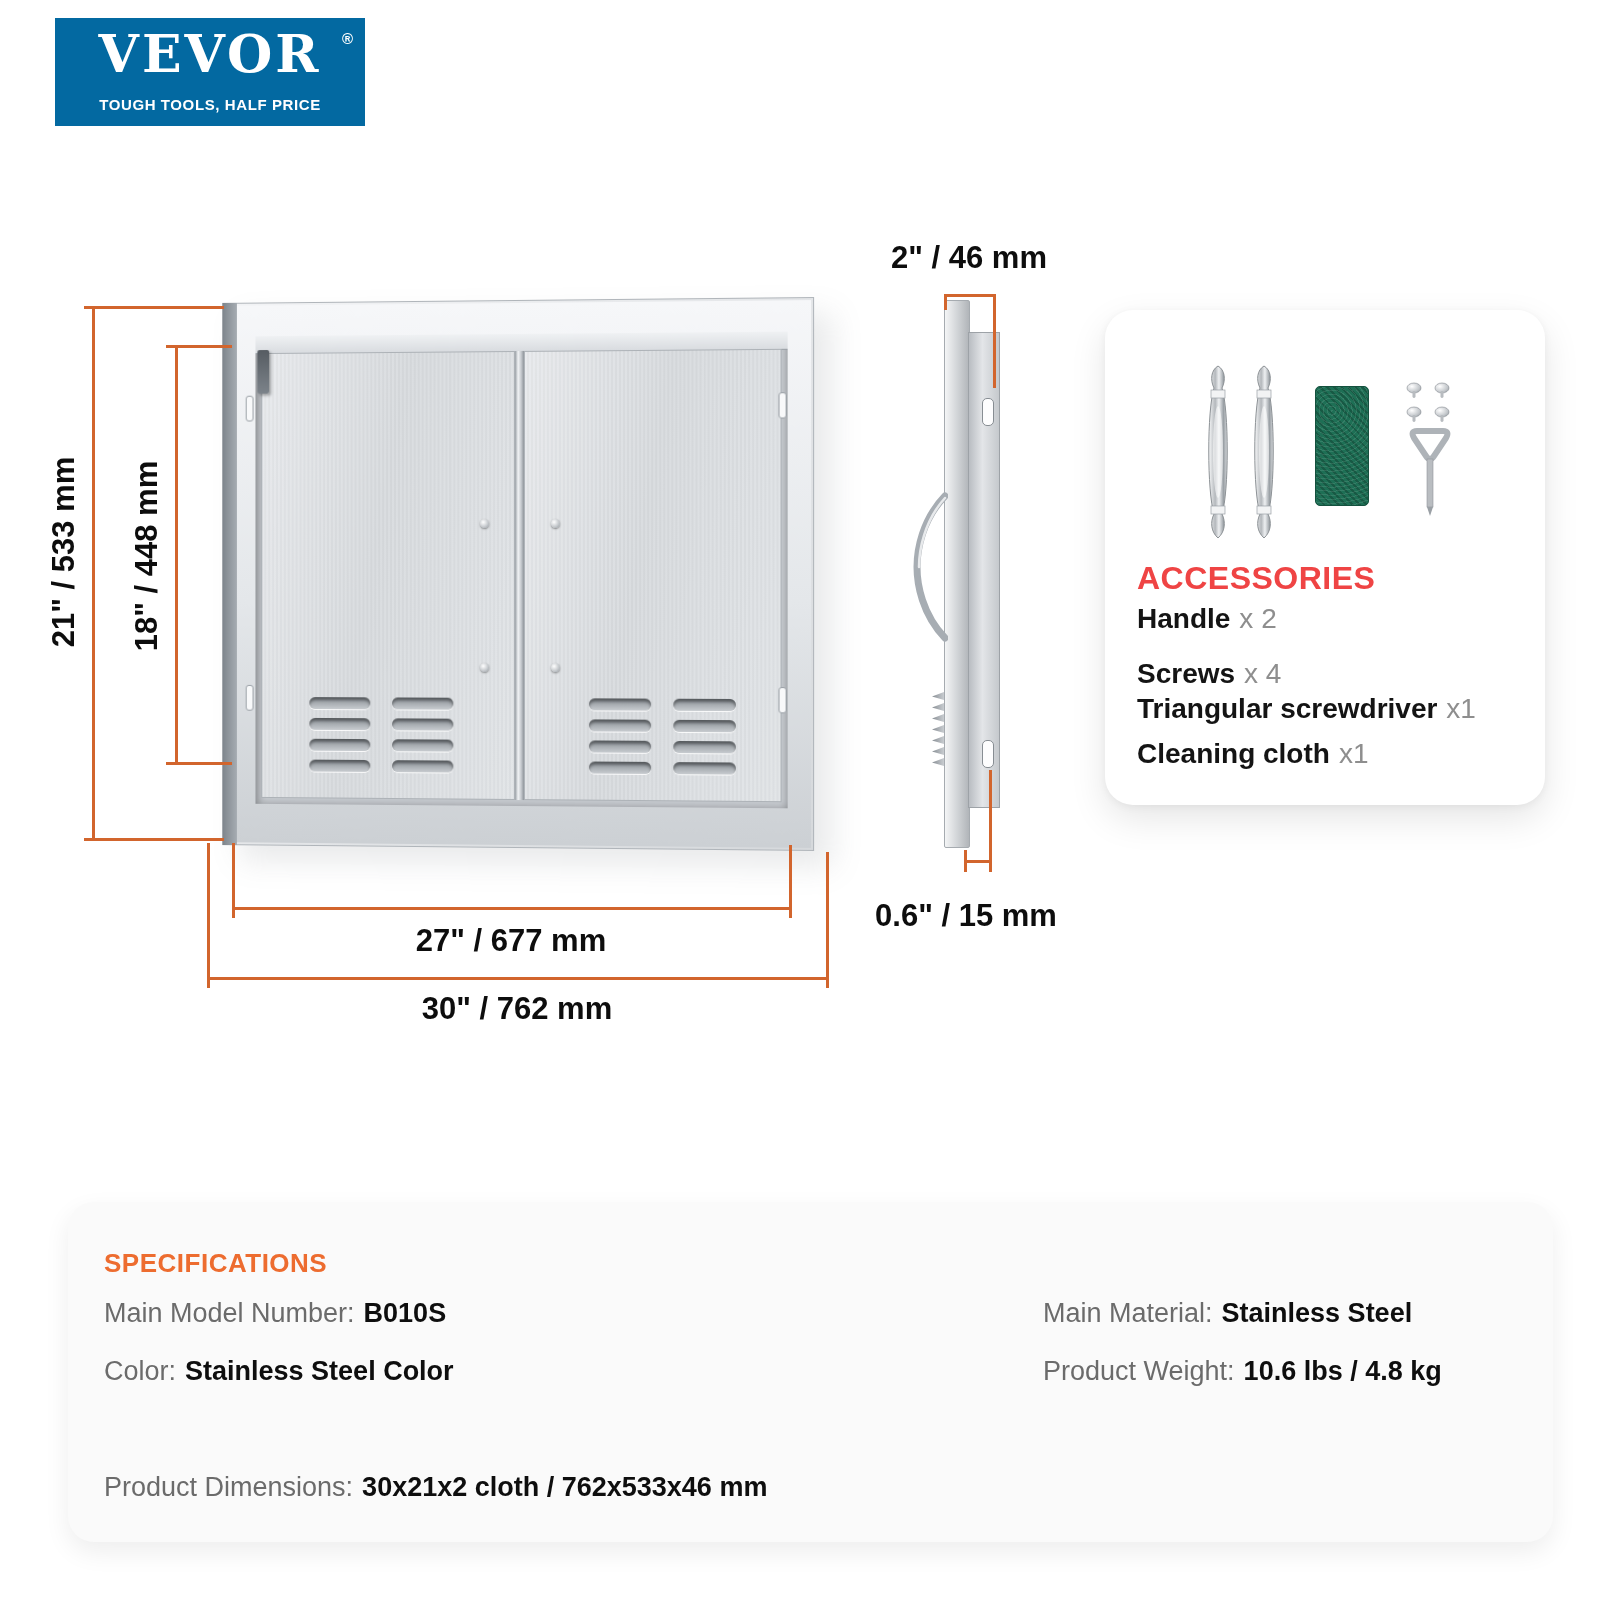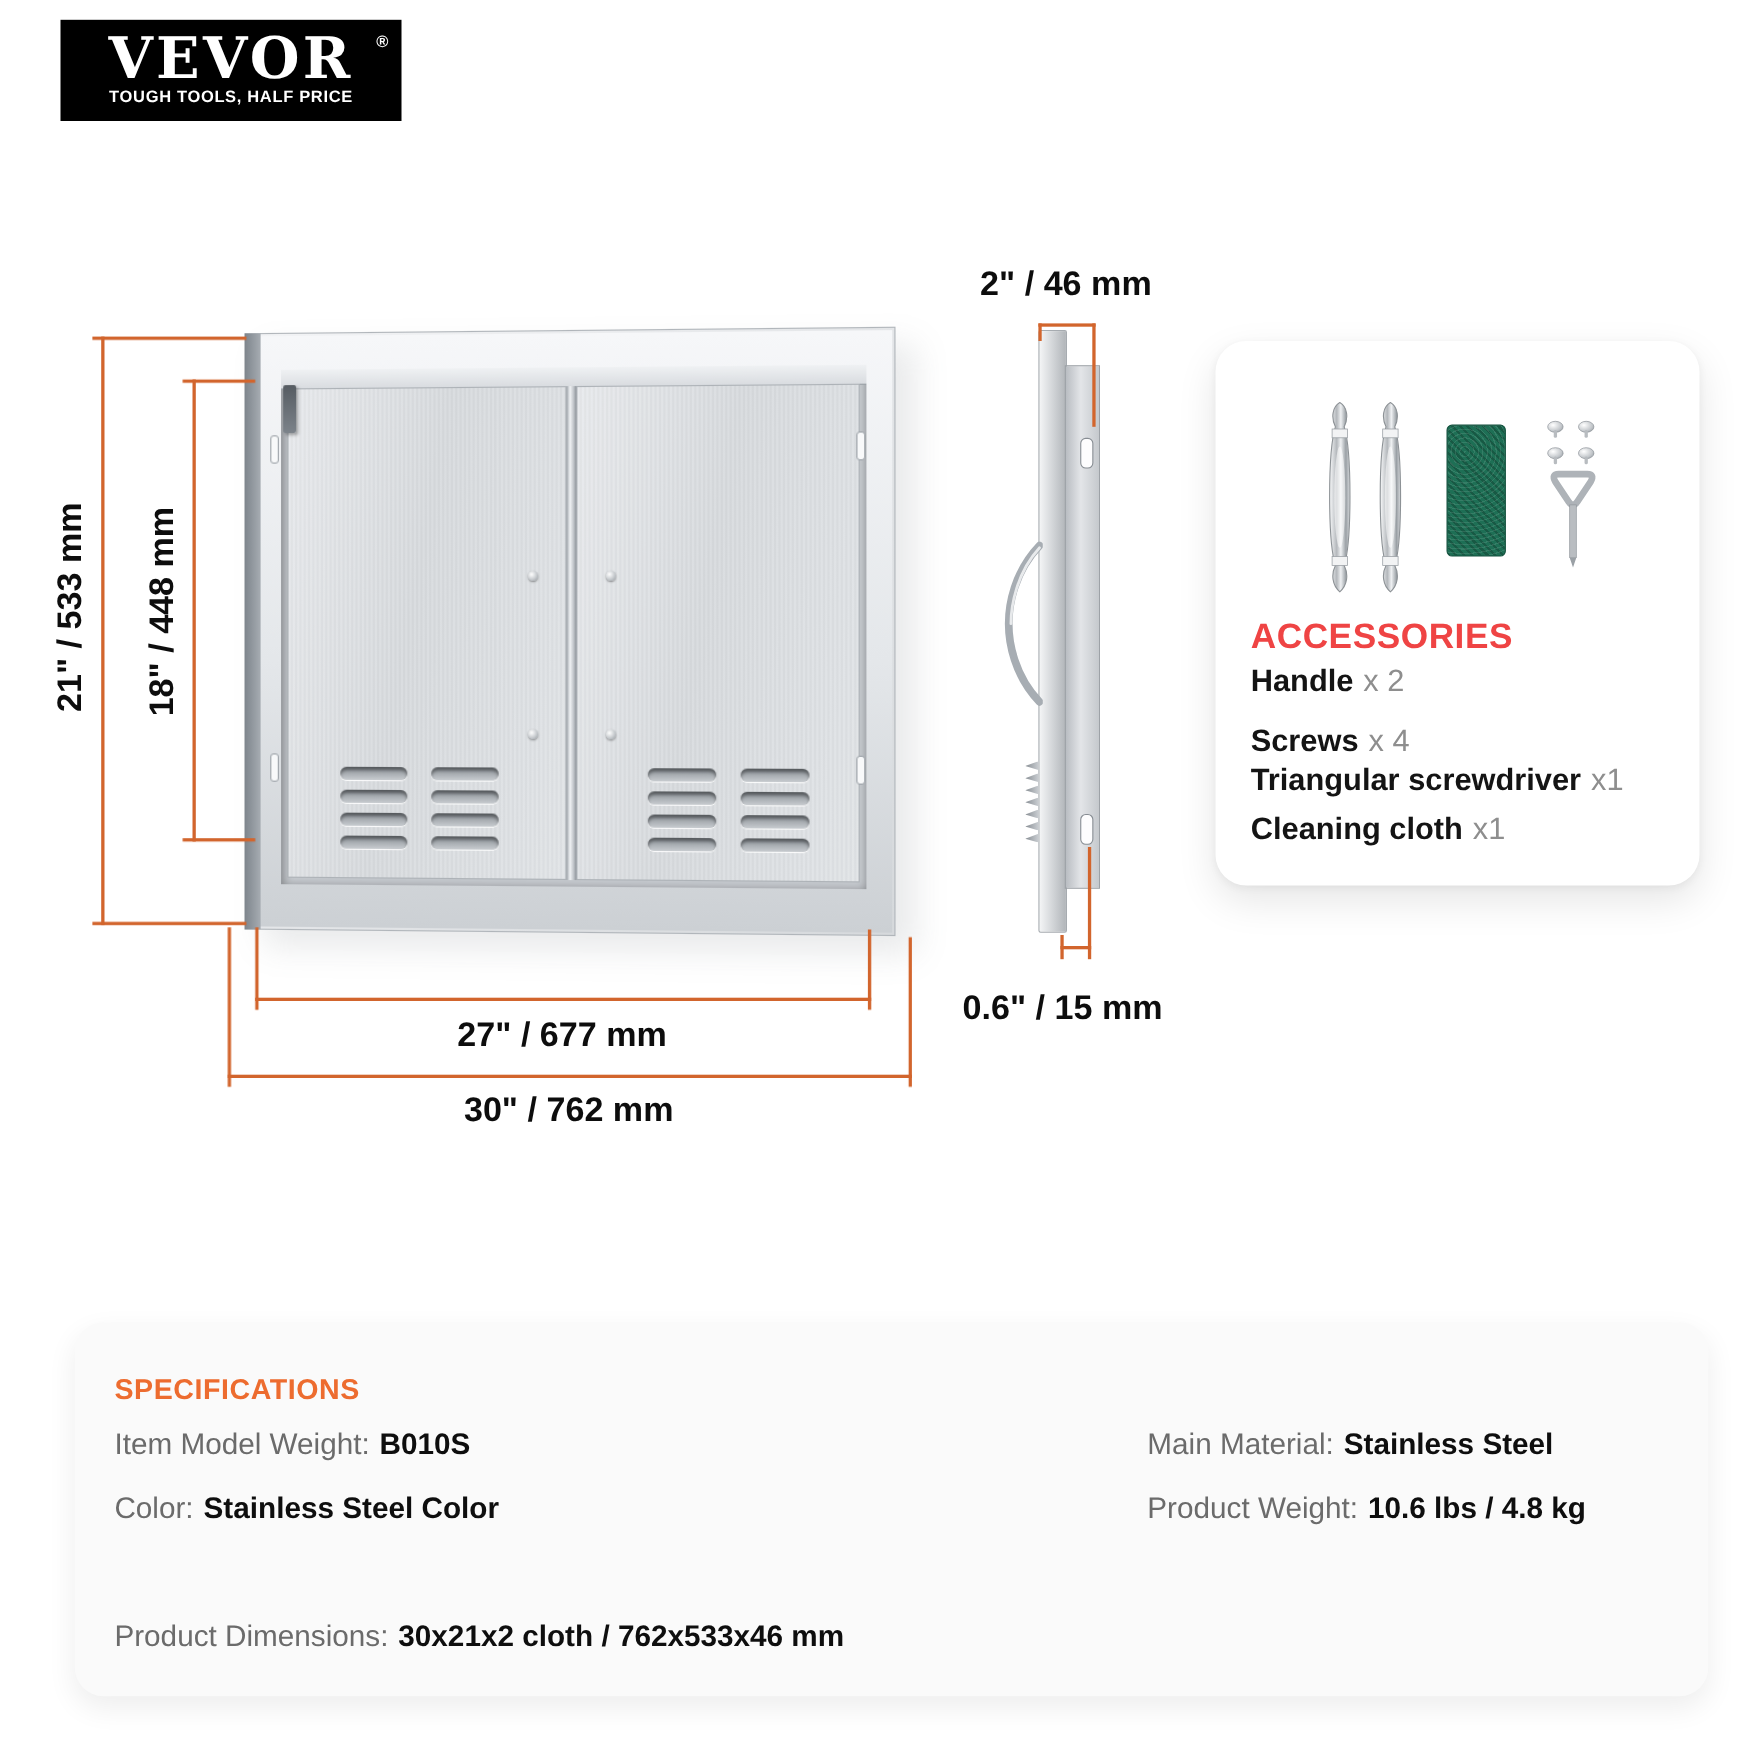--- a/index.html
+++ b/index.html
@@ -1,20 +1,20 @@
 <!DOCTYPE html>
 <html><head>
 <meta charset="utf-8">
 <style>
   html,body{margin:0;padding:0;background:#fff;}
   .canvas{position:relative;width:1600px;height:1600px;background:#ffffff;overflow:hidden;
           font-family:"Liberation Sans", sans-serif;color:#111;}
 
   
-  .logo{position:absolute;left:55px;top:18px;width:310px;height:92px;background:#000000;}
+  .logo{position:absolute;left:55px;top:18px;width:310px;height:108px;background:#0369a1;}
   .logo-word{position:absolute;left:0;right:0;top:10px;text-align:center;color:#fff;
              font-family:"DejaVu Serif", serif;font-weight:bold;font-size:52px;letter-spacing:3px;line-height:1;}
   .logo-reg{position:absolute;right:12px;top:12px;color:#fff;font-size:15px;font-weight:bold;}
   .logo-tag{position:absolute;left:0;right:0;bottom:13px;text-align:center;color:#fff;
             font-weight:bold;font-size:15px;letter-spacing:0.6px;}
 
   
   .dim{position:absolute;background:#D2652D;}
   .dim-label{position:absolute;font-weight:bold;color:#0d0d0d;white-space:nowrap;}
   .dl-v{font-size:31px;transform:translate(-50%,-50%) rotate(-90deg);}
@@ -257,21 +257,21 @@
     </div>
     <div class="acc-item" style="top:428px">
       <span class="nm">Cleaning cloth</span><span class="qt">x1</span>
     </div>
   </div>
 
   <div class="spec-panel">
     <div class="spec-heading">SPECIFICATIONS</div>
 
     <div class="spec-row" style="left:36px;top:96px">
-      <span class="lb">Item Model Weight:</span><span class="vl">B010S</span>
+      <span class="lb">Main Model Number:</span><span class="vl">B010S</span>
     </div>
     <div class="spec-row" style="left:36px;top:154px">
       <span class="lb">Color:</span><span class="vl">Stainless Steel Color</span>
     </div>
     <div class="spec-row" style="left:36px;top:270px">
       <span class="lb">Product Dimensions:</span><span class="vl">30x21x2 cloth / 762x533x46 mm</span>
     </div>
 
     <div class="spec-row" style="left:975px;top:96px">
       <span class="lb">Main Material:</span><span class="vl">Stainless Steel</span>

